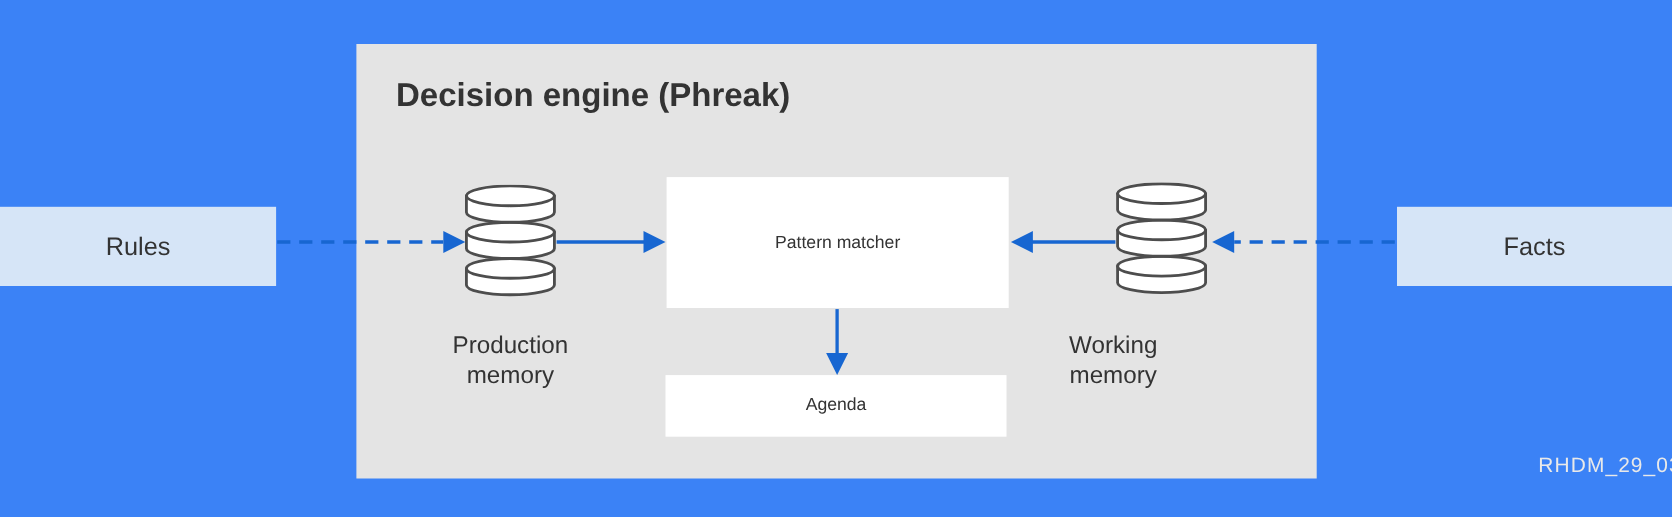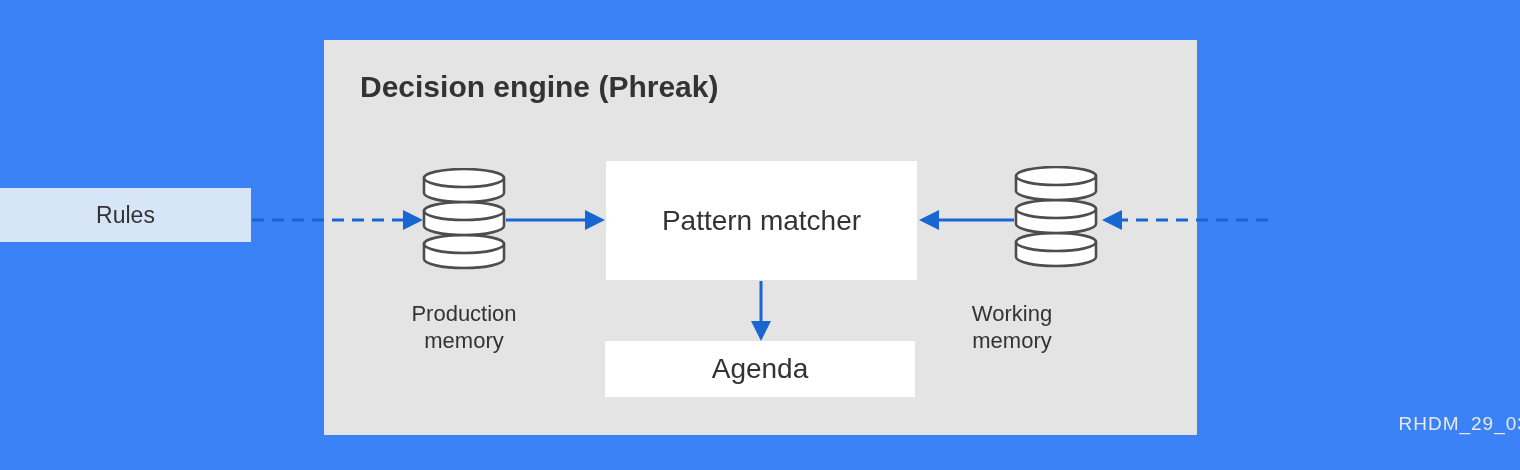--- a/index.html
+++ b/index.html
@@ -11,31 +11,31 @@
   }
   .engine-box {
     position:absolute; left:324px; top:40px; width:873px; height:395px;
     background:var(--engine-bg,#e4e4e4);
   }
   .engine-title {
     position:absolute; left:36px; top:30px;
     font-size:30px; font-weight:bold; color:var(--text,#333333);
   }
   .ext-box {
-    position:absolute; top:188px; height:54px;
+    position:absolute; top:188px; height:72px;
     background:var(--external-bg,#d6e5f7);
     display:flex; align-items:center; justify-content:center;
     font-size:23px; color:var(--text,#333333);
   }
   .ext-rules { left:0; width:251px; }
   .ext-facts { left:1270px; width:250px; }
   .node-box {
     position:absolute; background:var(--node-bg,#ffffff);
     display:flex; align-items:center; justify-content:center;
-    font-size:28px; color:var(--text,#333333);
+    font-size:16px; color:var(--text,#333333);
   }
   .node-pattern { left:606px; top:161px; width:311px; height:119px; }
   .node-agenda  { left:605px; top:341px; width:310px; height:56px; }
   .cyl-svg { position:absolute; width:84px; height:103px; }
   .cyl-production { left:422px; top:168px; }
   .cyl-working    { left:1014px; top:166px; }
   .cyl-svg path {
     fill:#ffffff; stroke:var(--cylinder-stroke,#4d4d4d);
     stroke-width:2.6; stroke-linejoin:round; stroke-linecap:round;
   }
@@ -61,20 +61,23 @@
 <body>
 
 <div class="canvas">
 
   <div class="engine-box">
     <div class="engine-title">Decision engine (Phreak)</div>
   </div>
 
   <div class="ext-box ext-rules">
     <span>Rules</span>
+  </div>
+  <div class="ext-box ext-facts">
+    <span>Facts</span>
   </div>
 
   <div class="node-box node-pattern">
     <span>Pattern matcher</span>
   </div>
   <div class="node-box node-agenda">
     <span>Agenda</span>
   </div>
 
   <svg class="cyl-svg cyl-production" viewBox="0 0 84 103" aria-hidden="true">

